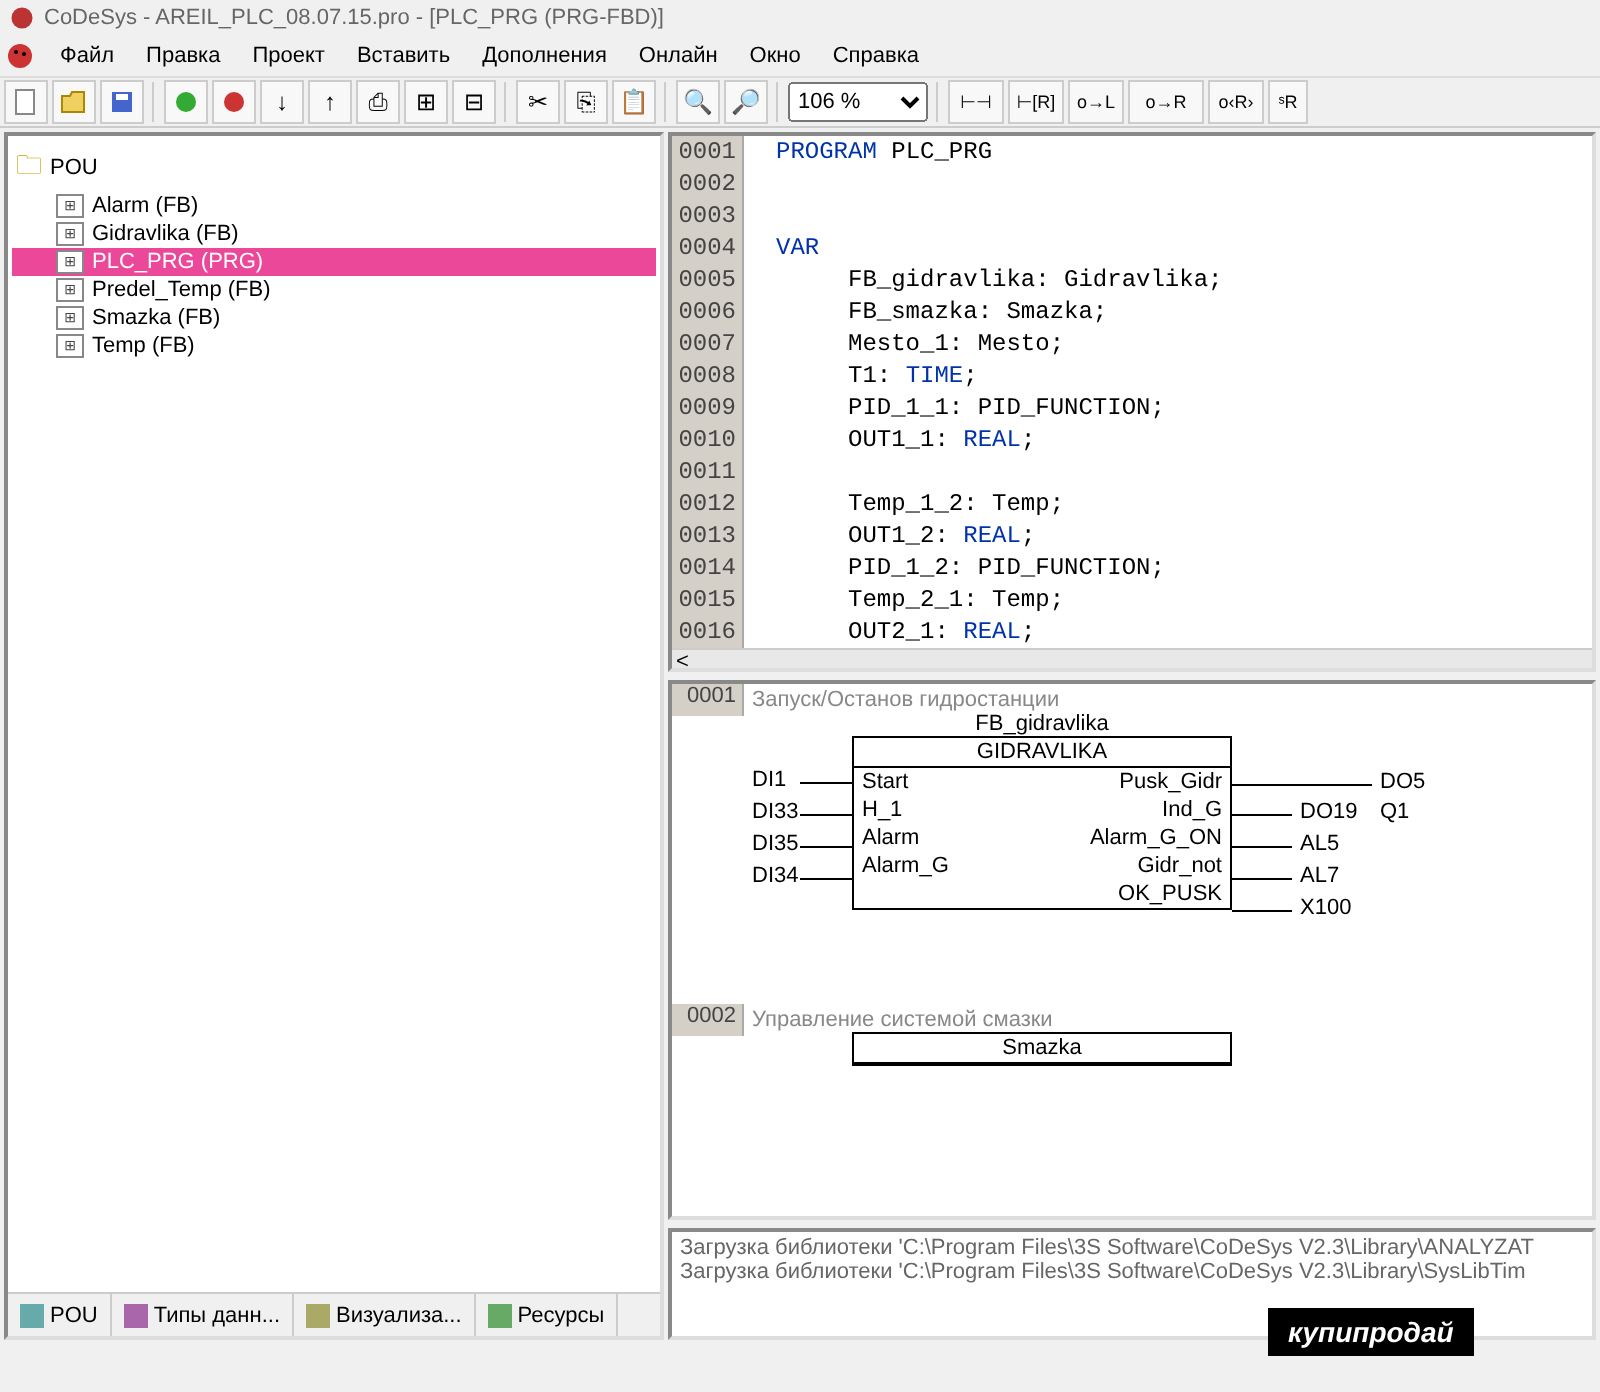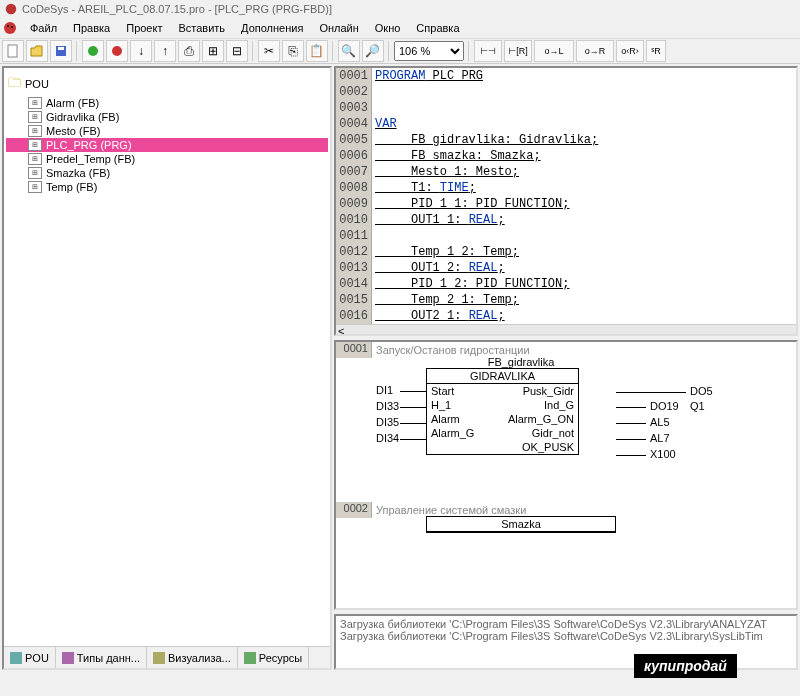--- a/index.html
+++ b/index.html
@@ -30,21 +30,21 @@
   
   .bottom-tabs { display: flex; border-top: 1px solid #ccc; height: 22px; background: #f0f0f0; }
   .btab { padding: 2px 6px; border-right: 1px solid #ccc; display: flex; align-items: center; font-size: 11px; cursor: default; }
   .btab-ico { width: 12px; height: 12px; margin-right: 3px; }
   
   .right-panel { flex: 1; display: flex; flex-direction: column; margin: 2px 2px 2px 0; }
   
   .code-pane { border: 2px inset #ddd; background: #fff; height: 270px; overflow: hidden; display: flex; flex-direction: column; }
   .code-line { display: flex; font-family: "Courier New", monospace; font-size: 12px; line-height: 16px; }
   .lnum { width: 36px; background: #d4d0c8; color: #444; border-right: 1px solid #aaa; text-align: right; padding-right: 3px; }
-  .ltxt { padding-left: 3px; white-space: pre; text-decoration: underline; }
+  .ltxt { padding-left: 16px; white-space: pre; }
   .kw { color: #0033aa; }
   .ty { color: #0033aa; }
   .tx { color: #000; }
   .code-scroll { height: 16px; background: #e8e8e8; border-top: 1px solid #ccc; display:flex; align-items: center; padding-left:2px; }
   
   .fbd-pane { border: 2px inset #ddd; background: #fff; margin-top: 4px; flex: 1; overflow: hidden; position: relative; }
   .fbd-content { position: relative; font-family: "Microsoft Sans Serif", Arial; font-size: 11px; }
   .fbd-lnum { width: 36px; background: #d4d0c8; color: #444; border-right: 1px solid #aaa; text-align: right; padding-right: 3px; position: absolute; }
   .fbd-net { position: absolute; left: 40px; }
   .net-head { color: #888; font-size: 11px; }
@@ -123,21 +123,21 @@
   <div class="tb-btn">⎘</div>
   <div class="tb-btn">📋</div>
   <div class="tb-sep"></div>
   <div class="tb-btn">🔍</div>
   <div class="tb-btn">🔎</div>
   <div class="tb-sep"></div>
   <select class="zoom-sel"><option>106 %</option></select>
   <div class="tb-sep"></div>
   <div class="tb-btn" style="width:28px;font-size:9px">⊢⊣</div>
   <div class="tb-btn" style="width:28px;font-size:9px">⊢[R]</div>
-  <div class="tb-btn" style="width:40px;font-size:9px">o→L</div>
+  <div class="tb-btn" style="width:28px;font-size:9px">o→L</div>
   <div class="tb-btn" style="width:38px;font-size:9px">o→R</div>
   <div class="tb-btn" style="width:28px;font-size:9px">o‹R›</div>
   <div class="tb-btn" style="width:20px;font-size:9px">ˢR</div>
 </div>
 
 <div class="main">
 
   <div class="left-panel">
     <div class="tree">
       <div class="tree-root">
@@ -145,24 +145,20 @@
         <span>POU</span>
       </div>
       <div id="tree-items">
           <div class="tree-item">
             <span class="fb-ico">⊞</span>
             <span>Alarm (FB)</span>
           </div>
           <div class="tree-item">
             <span class="fb-ico">⊞</span>
             <span>Gidravlika (FB)</span>
-          </div>
-          <div class="tree-item">
-            <span class="fb-ico">⊞</span>
-            <span>Mesto (FB)</span>
           </div>
           <div class="tree-item sel">
             <span class="fb-ico">⊞</span>
             <span>PLC_PRG (PRG)</span>
           </div>
           <div class="tree-item">
             <span class="fb-ico">⊞</span>
             <span>Predel_Temp (FB)</span>
           </div>
           <div class="tree-item">
@@ -285,21 +281,21 @@
 
             <div class="io-label" style="left:0;top:16px">DI1</div>
             <div class="io-label" style="left:0;top:32px">DI33</div>
             <div class="io-label" style="left:0;top:48px">DI35</div>
             <div class="io-label" style="left:0;top:64px">DI34</div>
             <div class="wire" style="left:24px;top:23px;width:26px"></div>
             <div class="wire" style="left:24px;top:39px;width:26px"></div>
             <div class="wire" style="left:24px;top:55px;width:26px"></div>
             <div class="wire" style="left:24px;top:71px;width:26px"></div>
 
-            <div class="fbd-block" style="position:absolute;left:50px;top:0;width:153px">
+            <div class="fbd-block" style="position:absolute;left:50px;top:0;width:190px">
               <div class="block-head">GIDRAVLIKA</div>
               <div class="block-row">
                   <span>Start</span>
                   <span>Pusk_Gidr</span>
                 </div>
               <div class="block-row">
                   <span>H_1</span>
                   <span>Ind_G</span>
                 </div>
               <div class="block-row">

